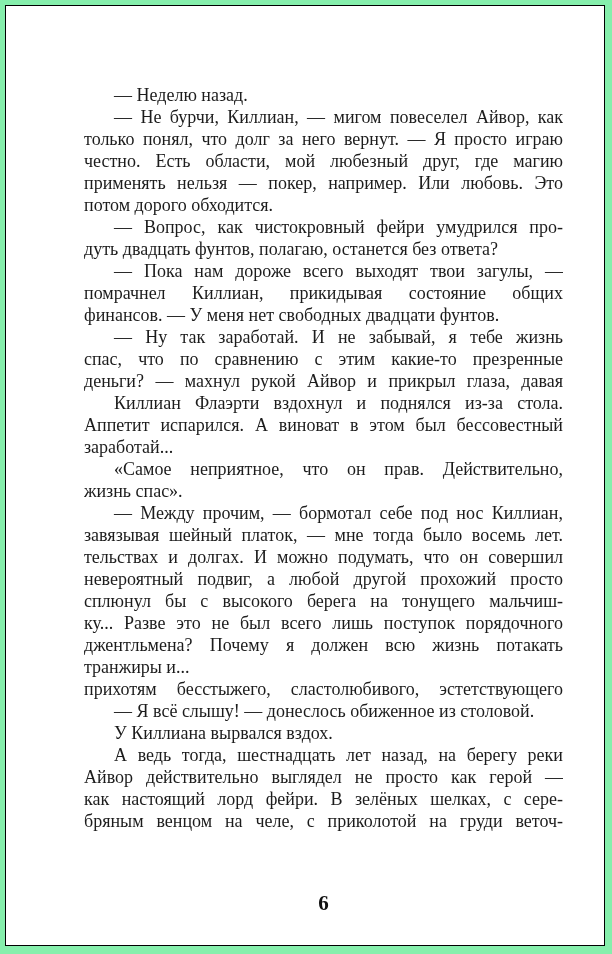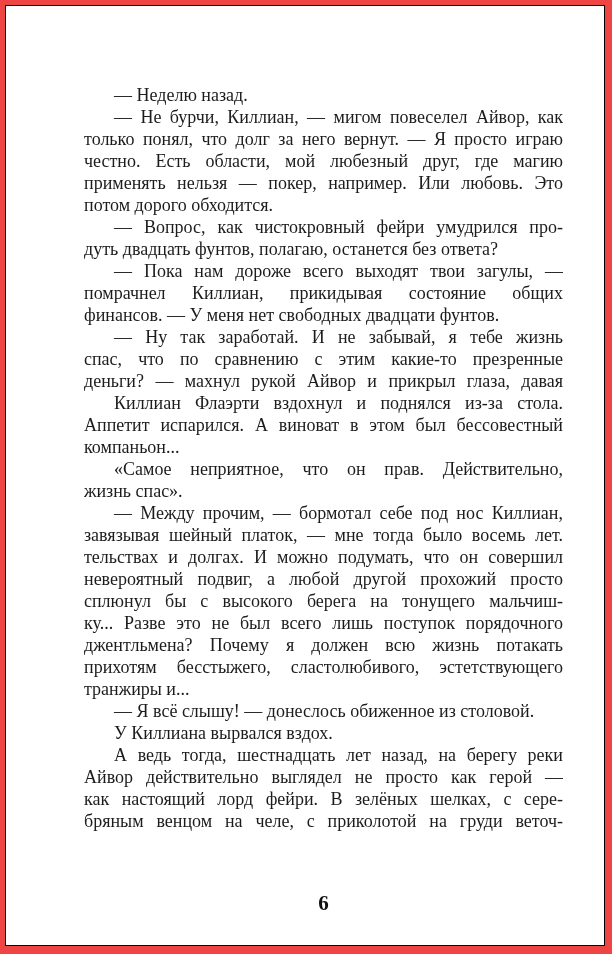--- a/index.html
+++ b/index.html
@@ -7,21 +7,21 @@
     padding: 0;
     width: 612px;
     height: 954px;
     background: #ffffff;
     overflow: hidden;
   }
   .book-page {
     position: relative;
     width: 612px;
     height: 954px;
-    background: #ef4444;
+    background: #86efac;
   }
   .page-frame {
     position: absolute;
     left: 5px;
     top: 5px;
     width: 600px;
     height: 941px;
     border: 1.6px solid #000000;
     box-sizing: border-box;
     background: #ffffff;
@@ -92,36 +92,36 @@
         <div class="line last">финансов. — У меня нет свободных двадцати фунтов.</div>
       </div>
       <div class="para">
         <div class="line first">— Ну так заработай. И не забывай, я тебе жизнь</div>
         <div class="line">спас, что по сравнению с этим какие-то презренные</div>
         <div class="line">деньги? — махнул рукой Айвор и прикрыл глаза, давая</div>
       </div>
       <div class="para">
         <div class="line first">Киллиан Флаэрти вздохнул и поднялся из-за стола.</div>
         <div class="line">Аппетит испарился. А виноват в этом был бессовестный</div>
-        <div class="line last">компаньон...</div>
+        <div class="line last">заработай...</div>
       </div>
       <div class="para">
         <div class="line first">«Самое неприятное, что он прав. Действительно,</div>
         <div class="line last">жизнь спас».</div>
       </div>
       <div class="para">
         <div class="line first">— Между прочим, — бормотал себе под нос Киллиан,</div>
         <div class="line">завязывая шейный платок, — мне тогда было восемь лет.</div>
         <div class="line">тельствах и долгах. И можно подумать, что он совершил</div>
         <div class="line">невероятный подвиг, а любой другой прохожий просто</div>
         <div class="line">сплюнул бы с высокого берега на тонущего мальчиш-</div>
         <div class="line">ку... Разве это не был всего лишь поступок порядочного</div>
         <div class="line">джентльмена? Почему я должен всю жизнь потакать</div>
+        <div class="line last">транжиры и...</div>
         <div class="line">прихотям бесстыжего, сластолюбивого, эстетствующего</div>
-        <div class="line last">транжиры и...</div>
       </div>
       <div class="para">
         <div class="line first last">— Я всё слышу! — донеслось обиженное из столовой.</div>
       </div>
       <div class="para">
         <div class="line first last">У Киллиана вырвался вздох.</div>
       </div>
       <div class="para">
         <div class="line first">А ведь тогда, шестнадцать лет назад, на берегу реки</div>
         <div class="line">Айвор действительно выглядел не просто как герой —</div>

